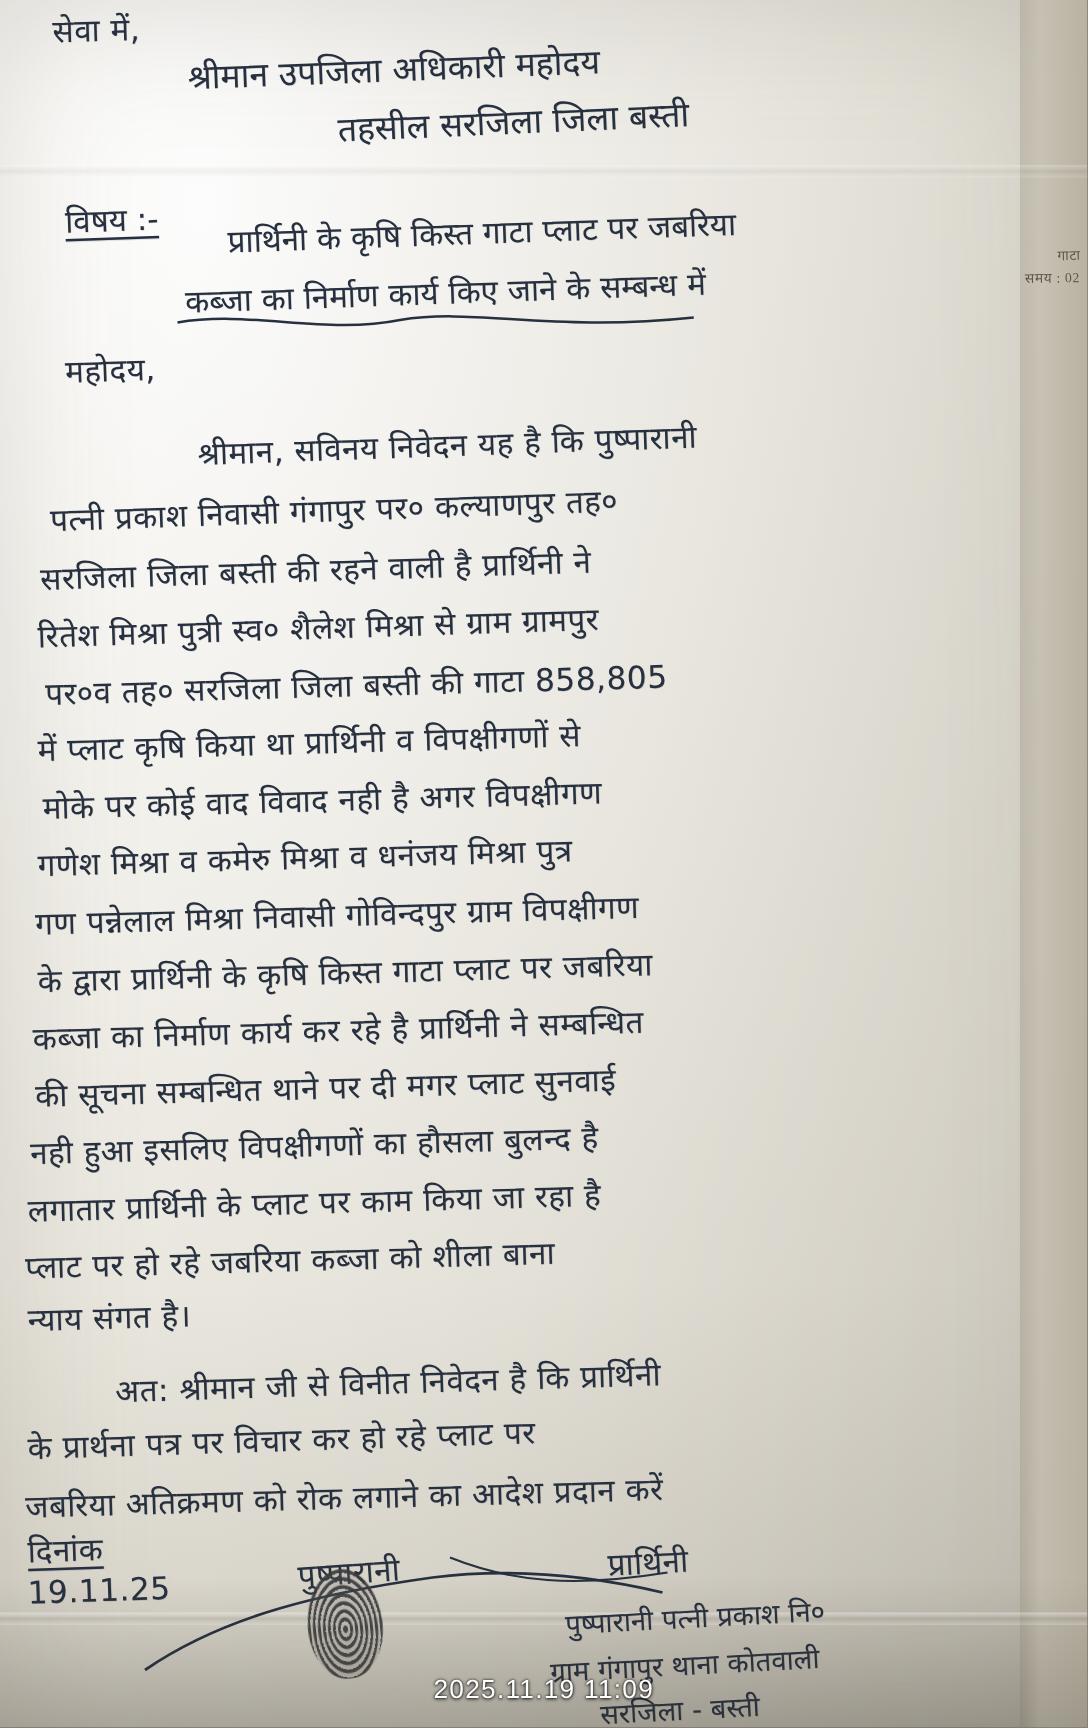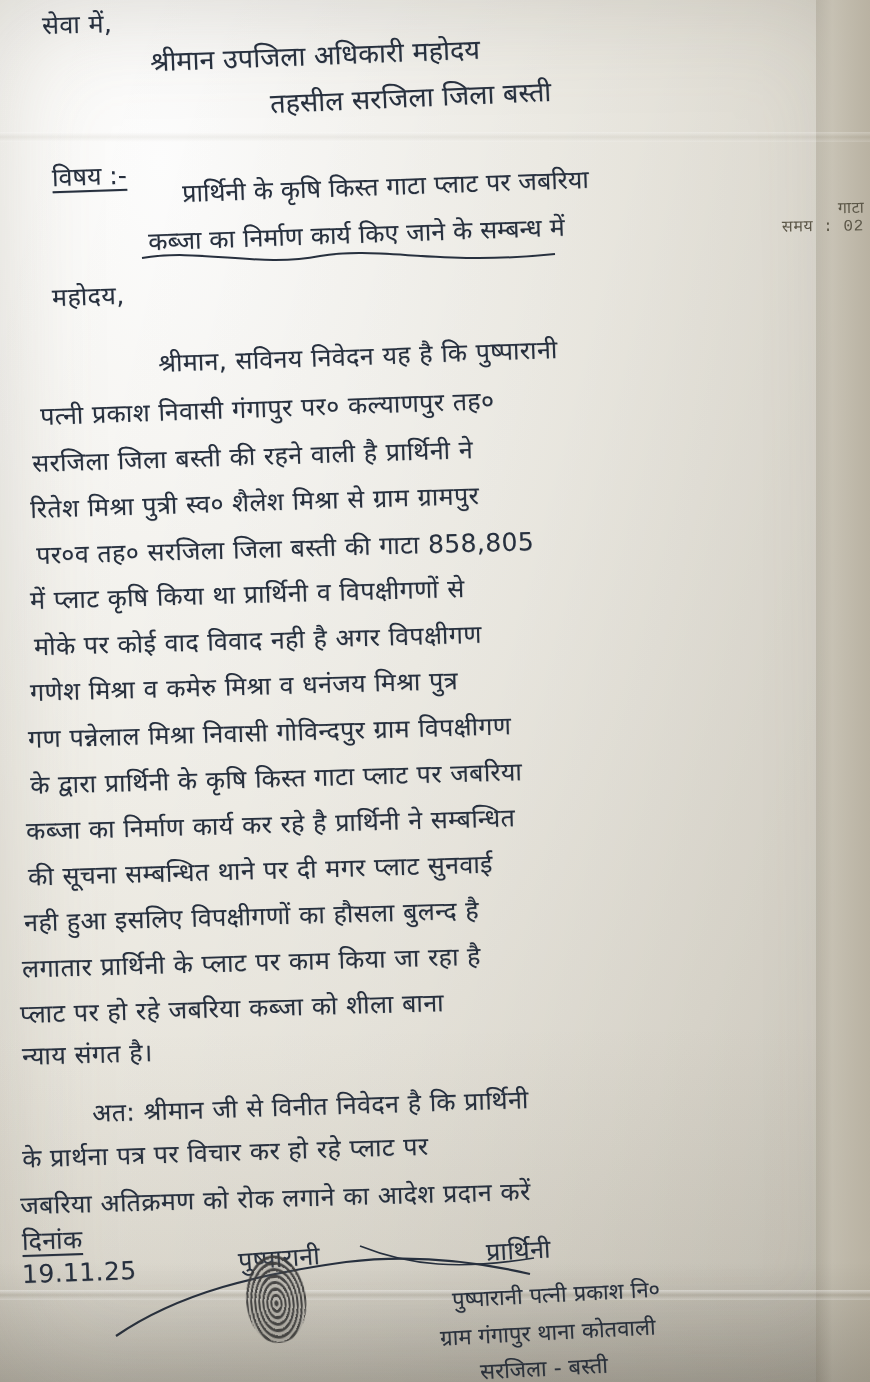--- a/index.html
+++ b/index.html
@@ -42,23 +42,23 @@
     position: absolute;
     right: 0;
     top: 0;
     width: 54px;
     height: 1382px;
     background: linear-gradient(90deg, rgba(150,142,124,0.35) 0%, rgba(196,190,175,0.75) 30%, #b9b2a2 100%);
   }
   .edge-note {
     position: absolute;
     right: 6px;
-    font-size: 16px;
+    font-size: 11px;
     color: #5c5748;
-    font-family: Liberation Mono, monospace;
+    font-family: Liberation Serif, serif;
     letter-spacing: 0.5px;
     transform: rotate(-1deg);
   }
   .fold-line {
     position: absolute;
     left: 0;
     width: 870px;
     height: 10px;
     background: linear-gradient(180deg, rgba(255,255,255,0.55), rgba(140,133,115,0.22), rgba(255,255,255,0.35));
     opacity: 0.8;
@@ -186,14 +186,15 @@
 
   <div class="thumbprint"></div>
 
   <div class="hw ln" style="left:486px; top:1232px; transform:rotate(-3deg);">प्रार्थिनी</div>
   <div class="hw small" style="left:452px; top:1278px; transform:rotate(-3deg);">पुष्पारानी पत्नी प्रकाश नि०</div>
   <div class="hw small" style="left:440px; top:1316px; transform:rotate(-3deg);">ग्राम गंगापुर थाना कोतवाली</div>
   <div class="hw small" style="left:480px; top:1352px; transform:rotate(-3deg);">सरजिला - बस्ती</div>
 
   <div class="shadow-bottom"></div>
 
+  <div class="timestamp">2025.11.19 11:09</div>
 
 </div>
 
 </body></html>

